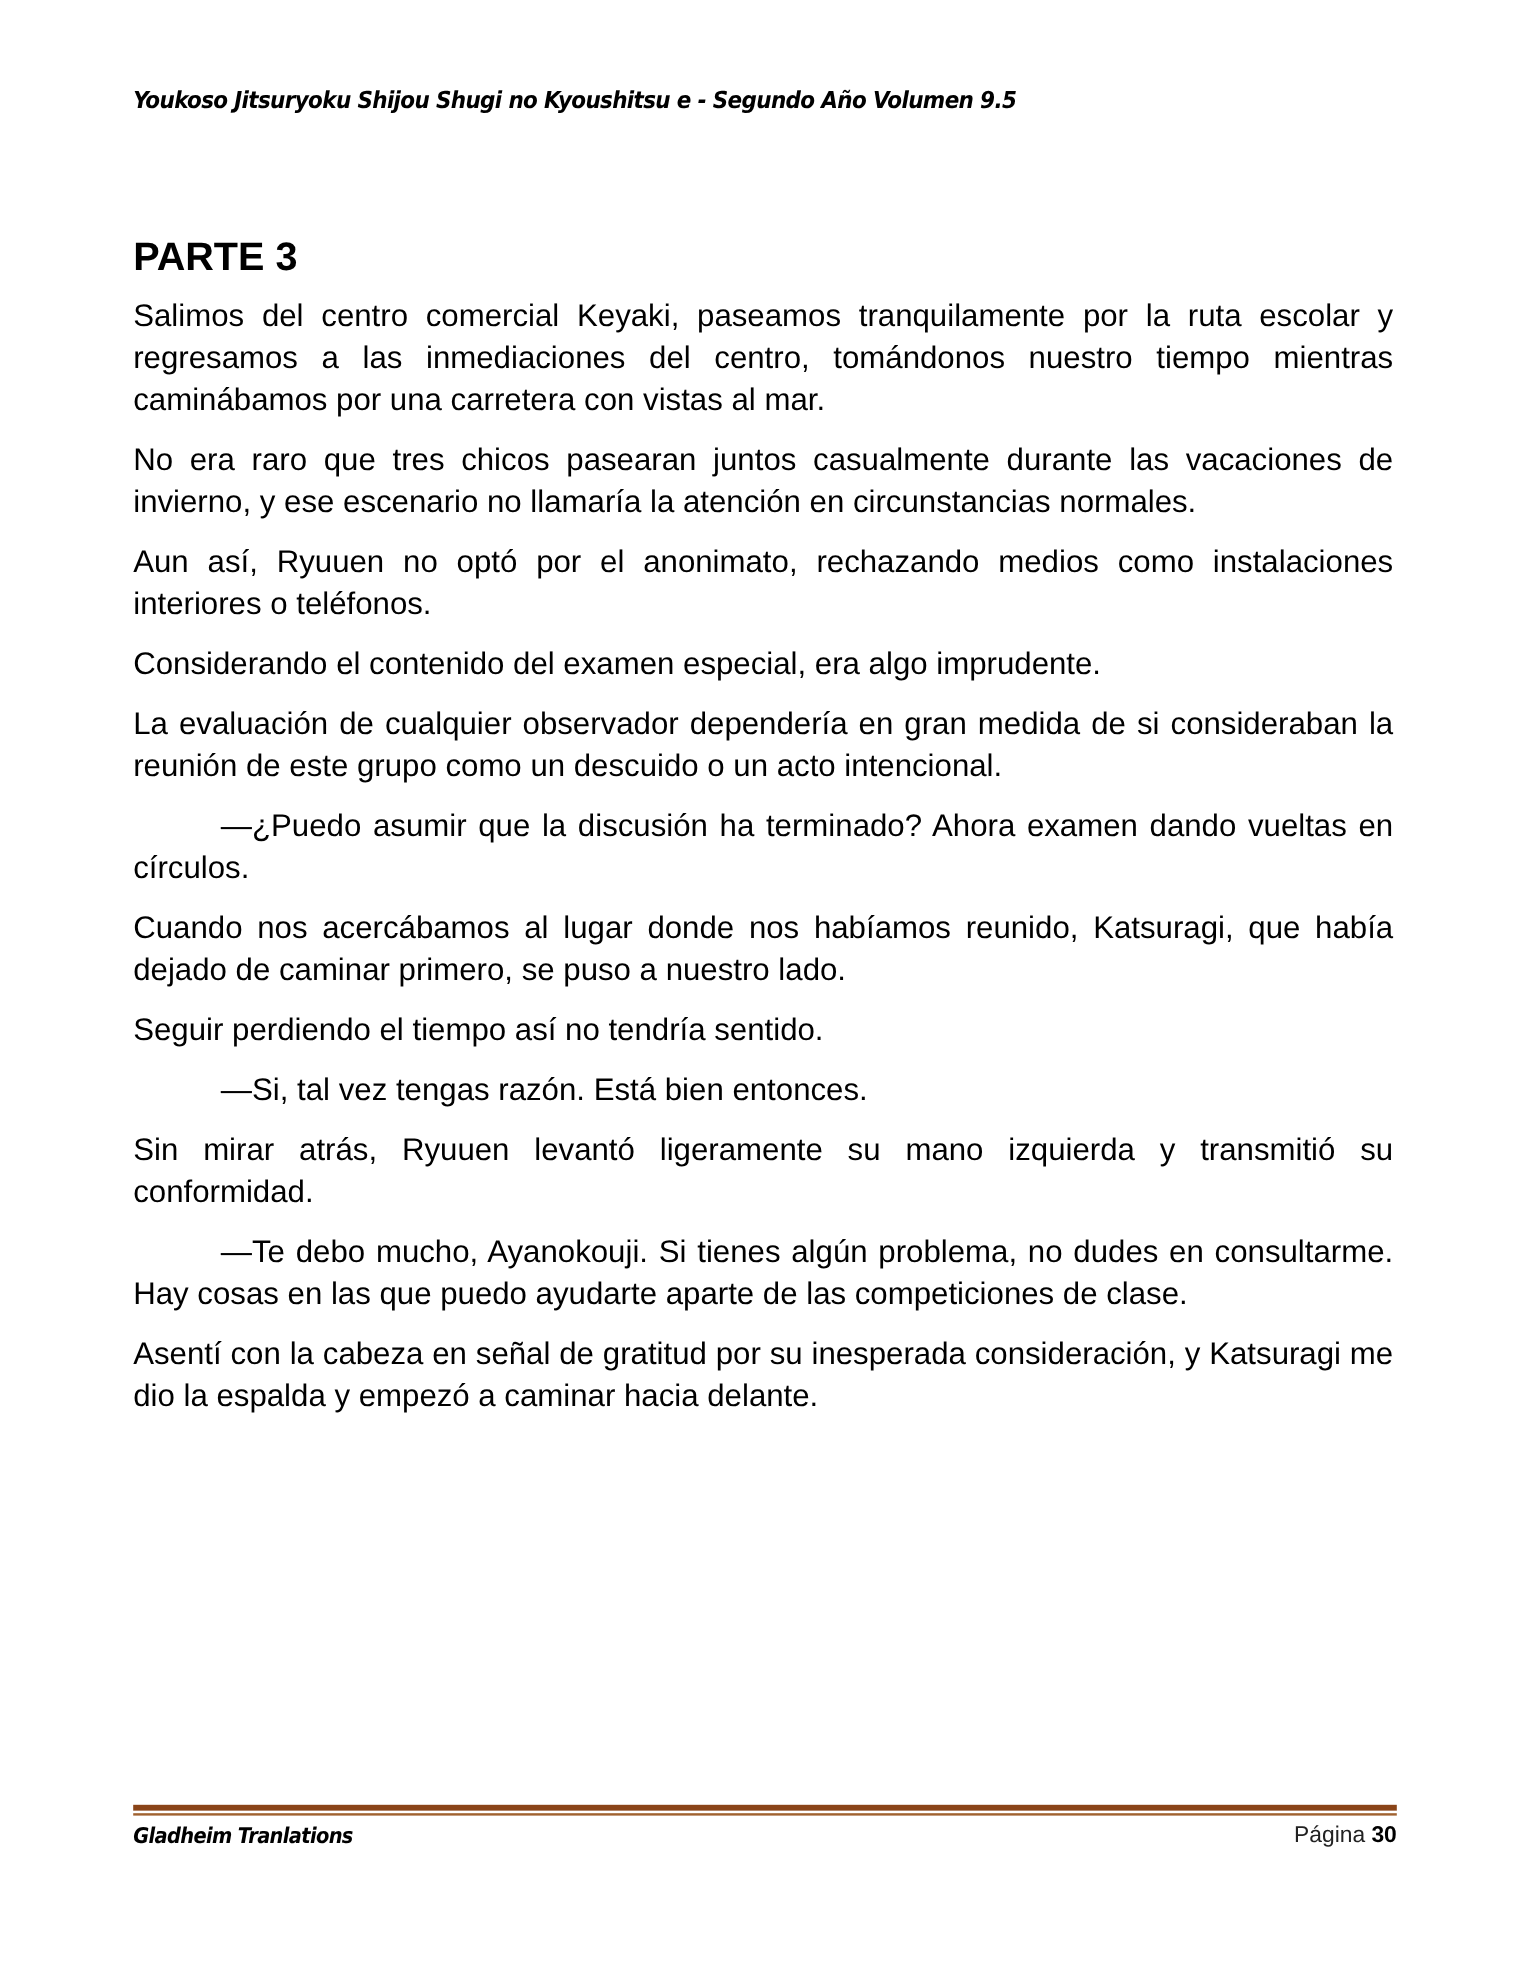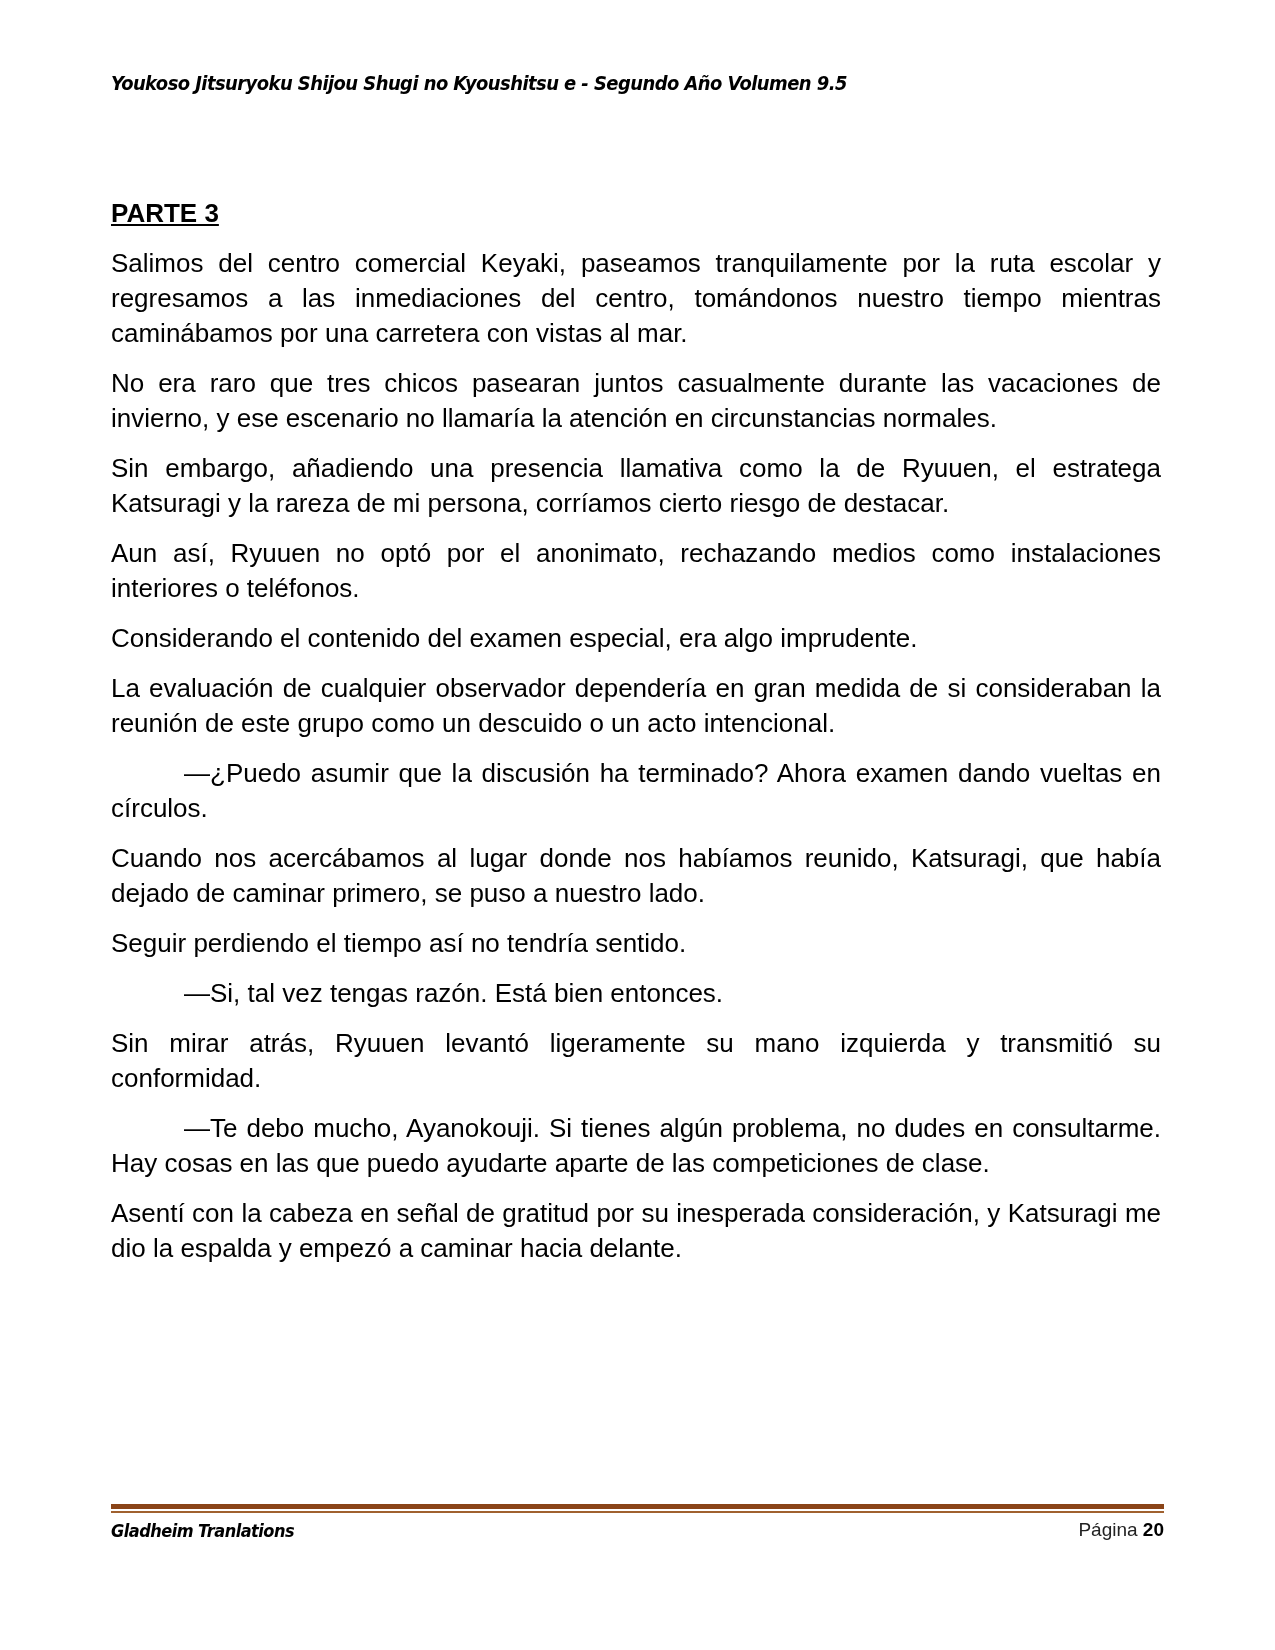--- a/index.html
+++ b/index.html
@@ -31,24 +31,23 @@
       position: absolute;
       left: 111px;
       top: 196px;
       width: 1050px;
       font-family: "Liberation Sans", sans-serif;
       font-size: 26px;
       line-height: 35px;
     }
     .section-title {
       font-weight: bold;
-      font-size: 26px;
+      font-size: 33px;
       line-height: 35px;
       margin: 0 0 15px 0;
-      text-decoration: underline;
     }
     .para {
       margin: 0 0 15px 0;
       text-align: justify;
     }
     .para.dialogue {
       text-indent: 73px;
     }
     .footer-rule {
       position: absolute;
@@ -98,21 +97,20 @@
 </head>
 <body>
 
 <div class="running-header">Youkoso Jitsuryoku Shijou Shugi no Kyoushitsu e - Segundo Año Volumen 9.5</div>
 
 <div class="body-text">
   <div class="section-title">PARTE 3</div>
 
   <p class="para">Salimos del centro comercial Keyaki, paseamos tranquilamente por la ruta escolar y regresamos a las inmediaciones del centro, tomándonos nuestro tiempo mientras caminábamos por una carretera con vistas al mar.</p>
   <p class="para">No era raro que tres chicos pasearan juntos casualmente durante las vacaciones de invierno, y ese escenario no llamaría la atención en circunstancias normales.</p>
-  <p class="para">Sin embargo, añadiendo una presencia llamativa como la de Ryuuen, el estratega Katsuragi y la rareza de mi persona, corríamos cierto riesgo de destacar.</p>
   <p class="para">Aun así, Ryuuen no optó por el anonimato, rechazando medios como instalaciones interiores o teléfonos.</p>
   <p class="para">Considerando el contenido del examen especial, era algo imprudente.</p>
   <p class="para">La evaluación de cualquier observador dependería en gran medida de si consideraban la reunión de este grupo como un descuido o un acto intencional.</p>
   <p class="para dialogue">—¿Puedo asumir que la discusión ha terminado? Ahora examen dando vueltas en círculos.</p>
   <p class="para">Cuando nos acercábamos al lugar donde nos habíamos reunido, Katsuragi, que había dejado de caminar primero, se puso a nuestro lado.</p>
   <p class="para">Seguir perdiendo el tiempo así no tendría sentido.</p>
   <p class="para dialogue">—Si, tal vez tengas razón. Está bien entonces.</p>
   <p class="para">Sin mirar atrás, Ryuuen levantó ligeramente su mano izquierda y transmitió su conformidad.</p>
   <p class="para dialogue">—Te debo mucho, Ayanokouji. Si tienes algún problema, no dudes en consultarme. Hay cosas en las que puedo ayudarte aparte de las competiciones de clase.</p>
   <p class="para">Asentí con la cabeza en señal de gratitud por su inesperada consideración, y Katsuragi me dio la espalda y empezó a caminar hacia delante.</p>
@@ -121,14 +119,14 @@
 <div class="footer-rule">
   <div class="thick"></div>
   <div class="gap"></div>
   <div class="thin"></div>
 </div>
 
 <div class="footer-left">Gladheim Tranlations</div>
 
 <div class="footer-right">
   <span>Página</span>
-  <span class="page-num">20</span>
+  <span class="page-num">30</span>
 </div>
 
 </body></html>

